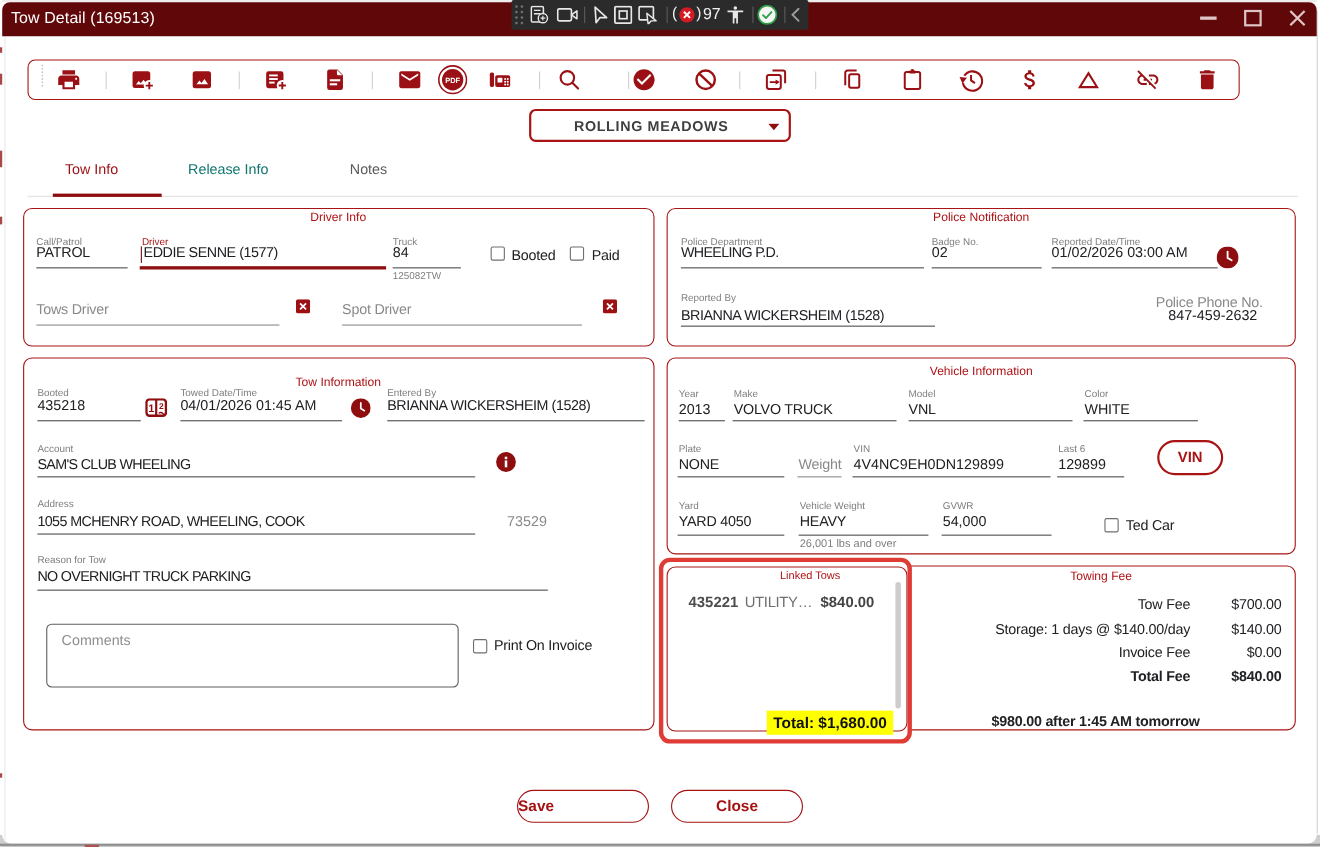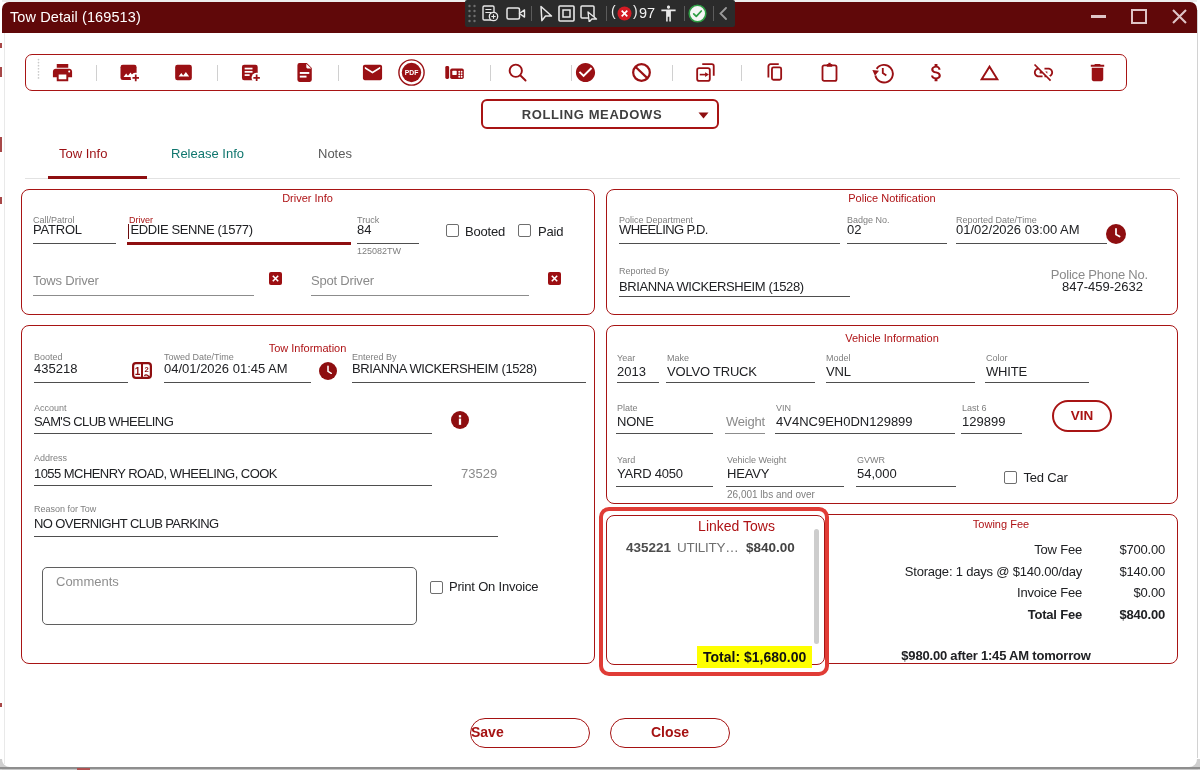--- a/index.html
+++ b/index.html
@@ -221,21 +221,21 @@
   <div class="abs" style="left:318px;top:146px;font-size:13px;color:#5a5a5a">Notes</div>
 
   <div class="panel" id="p-driver" style="left:20.5px;top:189px;width:574px;height:126px"></div>
   <div class="panel" id="p-police" style="left:606px;top:189px;width:572px;height:126px"></div>
   <div class="panel" id="p-towinfo" style="left:20.5px;top:325px;width:574px;height:339px"></div>
   <div class="panel" id="p-vehicle" style="left:606px;top:325px;width:572px;height:178.5px"></div>
   <div class="panel" id="p-fee" style="left:606px;top:513.5px;width:572px;height:150px"></div>
   <div id="linkedbox">
     <div class="abs" style="left:601px;top:509px;width:226px;height:164px;background:#fff"></div>
     <div class="abs" style="left:605.5px;top:514.5px;width:219px;height:150.5px;border:1.5px solid #a81414;border-radius:8px;background:#fff"></div>
-    <div class="abs" style="left:605.5px;width:262px;top:517.5px;text-align:center;font-size:14px;color:#ae1215">Linked Tows</div>
+    <div class="abs" style="left:605.5px;width:262px;top:517.5px;text-align:center;font-size:10px;color:#ae1215">Linked Tows</div>
     <div class="abs" style="left:626px;top:540px;font-size:13.5px;font-weight:bold;color:#4d4d4d;white-space:nowrap">435221</div>
     <div class="abs" style="left:677px;top:540px;font-size:13.5px;color:#6f6f6f;white-space:nowrap;letter-spacing:-0.3px">UTILITY…</div>
     <div class="abs" style="left:746px;top:540px;font-size:13.5px;font-weight:bold;color:#434343;white-space:nowrap">$840.00</div>
     <div class="abs" style="left:813.5px;top:529px;width:5.5px;height:115px;background:#cdcdcd;border-radius:3px"></div>
     <div class="abs" style="left:697px;top:645.5px;width:115px;height:22px;background:#feff00"></div>
     <div class="abs" style="left:703px;top:649px;font-size:14px;font-weight:bold;color:#111;white-space:nowrap">Total: $1,680.00</div>
     <div class="abs" style="left:599px;top:507px;width:230px;height:168.5px;border:4.5px solid #e03c36;border-radius:10px"></div>
   </div>
   <div id="fields">
 
@@ -318,21 +318,21 @@
   <svg class="abs" style="left:451px;top:410.5px" width="18" height="18" viewBox="0 0 19 19">
         <circle cx="9.5" cy="9.5" r="9.5" fill="#8e0e10"></circle>
         <rect x="8.3" y="8" width="2.4" height="6.6" fill="#fff"></rect>
         <rect x="8.3" y="4.4" width="2.4" height="2.4" fill="#fff"></rect>
       </svg>
   <div class="lbl" style="left:34px;top:453.2px">Address</div>
   <div class="val" style="left:34px;top:466px;letter-spacing:-0.55px">1055 MCHENRY ROAD, WHEELING, COOK</div>
   <div class="ul" style="left:34px;top:485px;width:398px"></div>
   <div class="val" style="left:461px;top:466px;color:#8a8a8a;letter-spacing:0">73529</div>
   <div class="lbl" style="left:34px;top:503.7px">Reason for Tow</div>
-  <div class="val" style="left:34px;top:516.3px;letter-spacing:-0.6px">NO OVERNIGHT CLUB PARKING</div>
+  <div class="val" style="left:34px;top:516.3px;letter-spacing:-0.6px">NO OVERNIGHT TRUCK PARKING</div>
   <div class="ul" style="left:34px;top:536.3px;width:464px"></div>
   <div class="abs" style="left:42px;top:567px;width:375px;height:58px;border:1.5px solid #5f5f5f;border-radius:5px"></div>
   <div class="abs" style="left:56px;top:574px;font-size:13px;color:#8e8e8e">Comments</div>
   <div class="cb" style="left:429.5px;top:580.5px"></div>
   <div class="val" style="left:449px;top:579px">Print On Invoice</div>
 
   <div class="lbl" style="left:617px;top:353px">Year</div>
   <div class="val" style="left:617px;top:363.5px;letter-spacing:0">2013</div>
   <div class="ul" style="left:617px;top:382px;width:42px"></div>
   <div class="lbl" style="left:667px;top:353px">Make</div>

